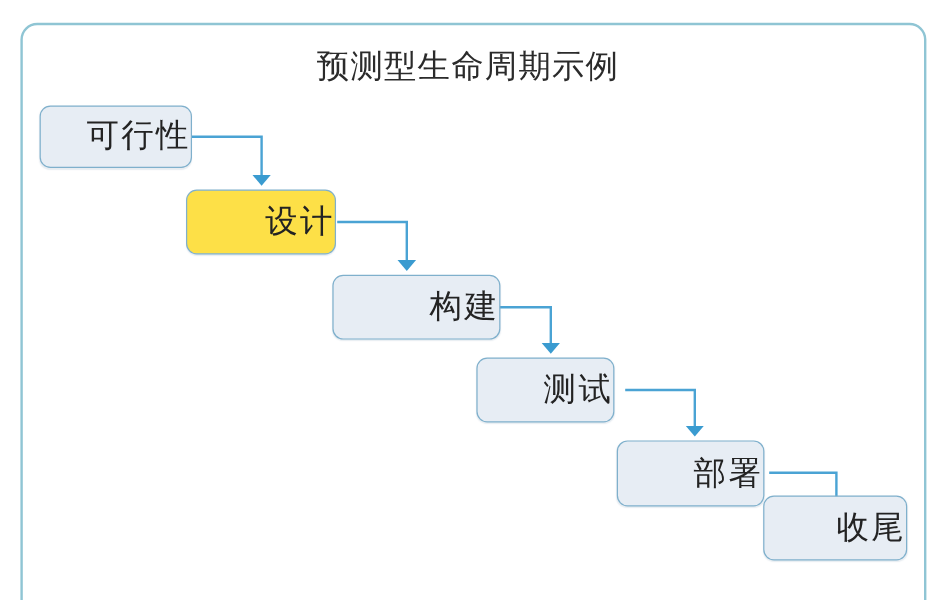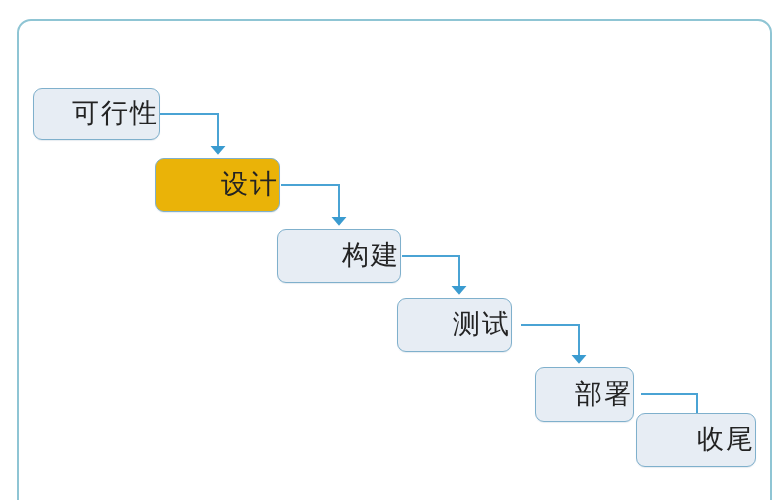--- a/index.html
+++ b/index.html
@@ -83,50 +83,51 @@
     transform: translateY(-1px);
   }
 </style>
 </head>
 <body>
 
 <div id="diagram-root">
 
   <div class="outer-frame"></div>
 
+  <div class="diagram-title">预测型生命周期示例</div>
 
   <svg class="connector-layer" viewBox="0 0 780 500" width="780" height="500" xmlns="http://www.w3.org/2000/svg">
     <defs>
       <marker id="arrowhead" markerWidth="9" markerHeight="9" refX="2.2" refY="4.5" orient="auto" markerUnits="strokeWidth">
         <path d="M0,0.6 L0,8.4 L4.6,4.5 Z" fill="#3a9bd0"></path>
       </marker>
     </defs>
     <g id="connectors" fill="none" stroke="#4aa3d4" stroke-width="2" stroke-linecap="butt" stroke-linejoin="miter">
         <path d="M160,114 L218,114 L218,150" stroke="#4aa3d4" marker-end="url(#arrowhead)"></path>
         <path d="M281,185 L339,185 L339,221" stroke="#4aa3d4" marker-end="url(#arrowhead)"></path>
         <path d="M402,256 L459,256 L459,290" stroke="#4aa3d4" marker-end="url(#arrowhead)"></path>
         <path d="M521,325 L579,325 L579,359" stroke="#4aa3d4" marker-end="url(#arrowhead)"></path>
         <path d="M641,394 L697,394 L697,428" stroke="#4aa3d4" marker-end="url(#arrowhead)"></path>
       </g>
   </svg>
 
   <div id="stage-container">
       <div class="stage-box" style="left: 33px; top: 88px; width: 127px; height: 52px; background: rgb(231, 237, 244); border-color: rgb(127, 176, 204); color: rgb(35, 35, 35);">
         <span class="stage-label">可行性</span>
       </div>
-      <div class="stage-box" style="left: 155px; top: 158px; width: 125px; height: 54px; background: #eab308; border-color: rgb(127, 176, 204); color: rgb(35, 35, 35);">
+      <div class="stage-box" style="left: 155px; top: 158px; width: 125px; height: 54px; background: #fde047; border-color: rgb(127, 176, 204); color: rgb(35, 35, 35);">
         <span class="stage-label">设计</span>
       </div>
-      <div class="stage-box" style="left: 277px; top: 229px; width: 124px; height: 54px; background: rgb(231, 237, 244); border-color: rgb(127, 176, 204); color: rgb(35, 35, 35);">
+      <div class="stage-box" style="left: 277px; top: 229px; width: 140px; height: 54px; background: rgb(231, 237, 244); border-color: rgb(127, 176, 204); color: rgb(35, 35, 35);">
         <span class="stage-label">构建</span>
       </div>
       <div class="stage-box" style="left: 397px; top: 298px; width: 115px; height: 54px; background: rgb(231, 237, 244); border-color: rgb(127, 176, 204); color: rgb(35, 35, 35);">
         <span class="stage-label">测试</span>
       </div>
-      <div class="stage-box" style="left: 535px; top: 367px; width: 99px; height: 55px; background: rgb(231, 237, 244); border-color: rgb(127, 176, 204); color: rgb(35, 35, 35);">
+      <div class="stage-box" style="left: 514px; top: 367px; width: 123px; height: 55px; background: rgb(231, 237, 244); border-color: rgb(127, 176, 204); color: rgb(35, 35, 35);">
         <span class="stage-label">部署</span>
       </div>
       <div class="stage-box" style="left: 636px; top: 413px; width: 120px; height: 54px; background: rgb(231, 237, 244); border-color: rgb(127, 176, 204); color: rgb(35, 35, 35);">
         <span class="stage-label">收尾</span>
       </div>
     </div>
 
 </div>
 
 </body></html>

